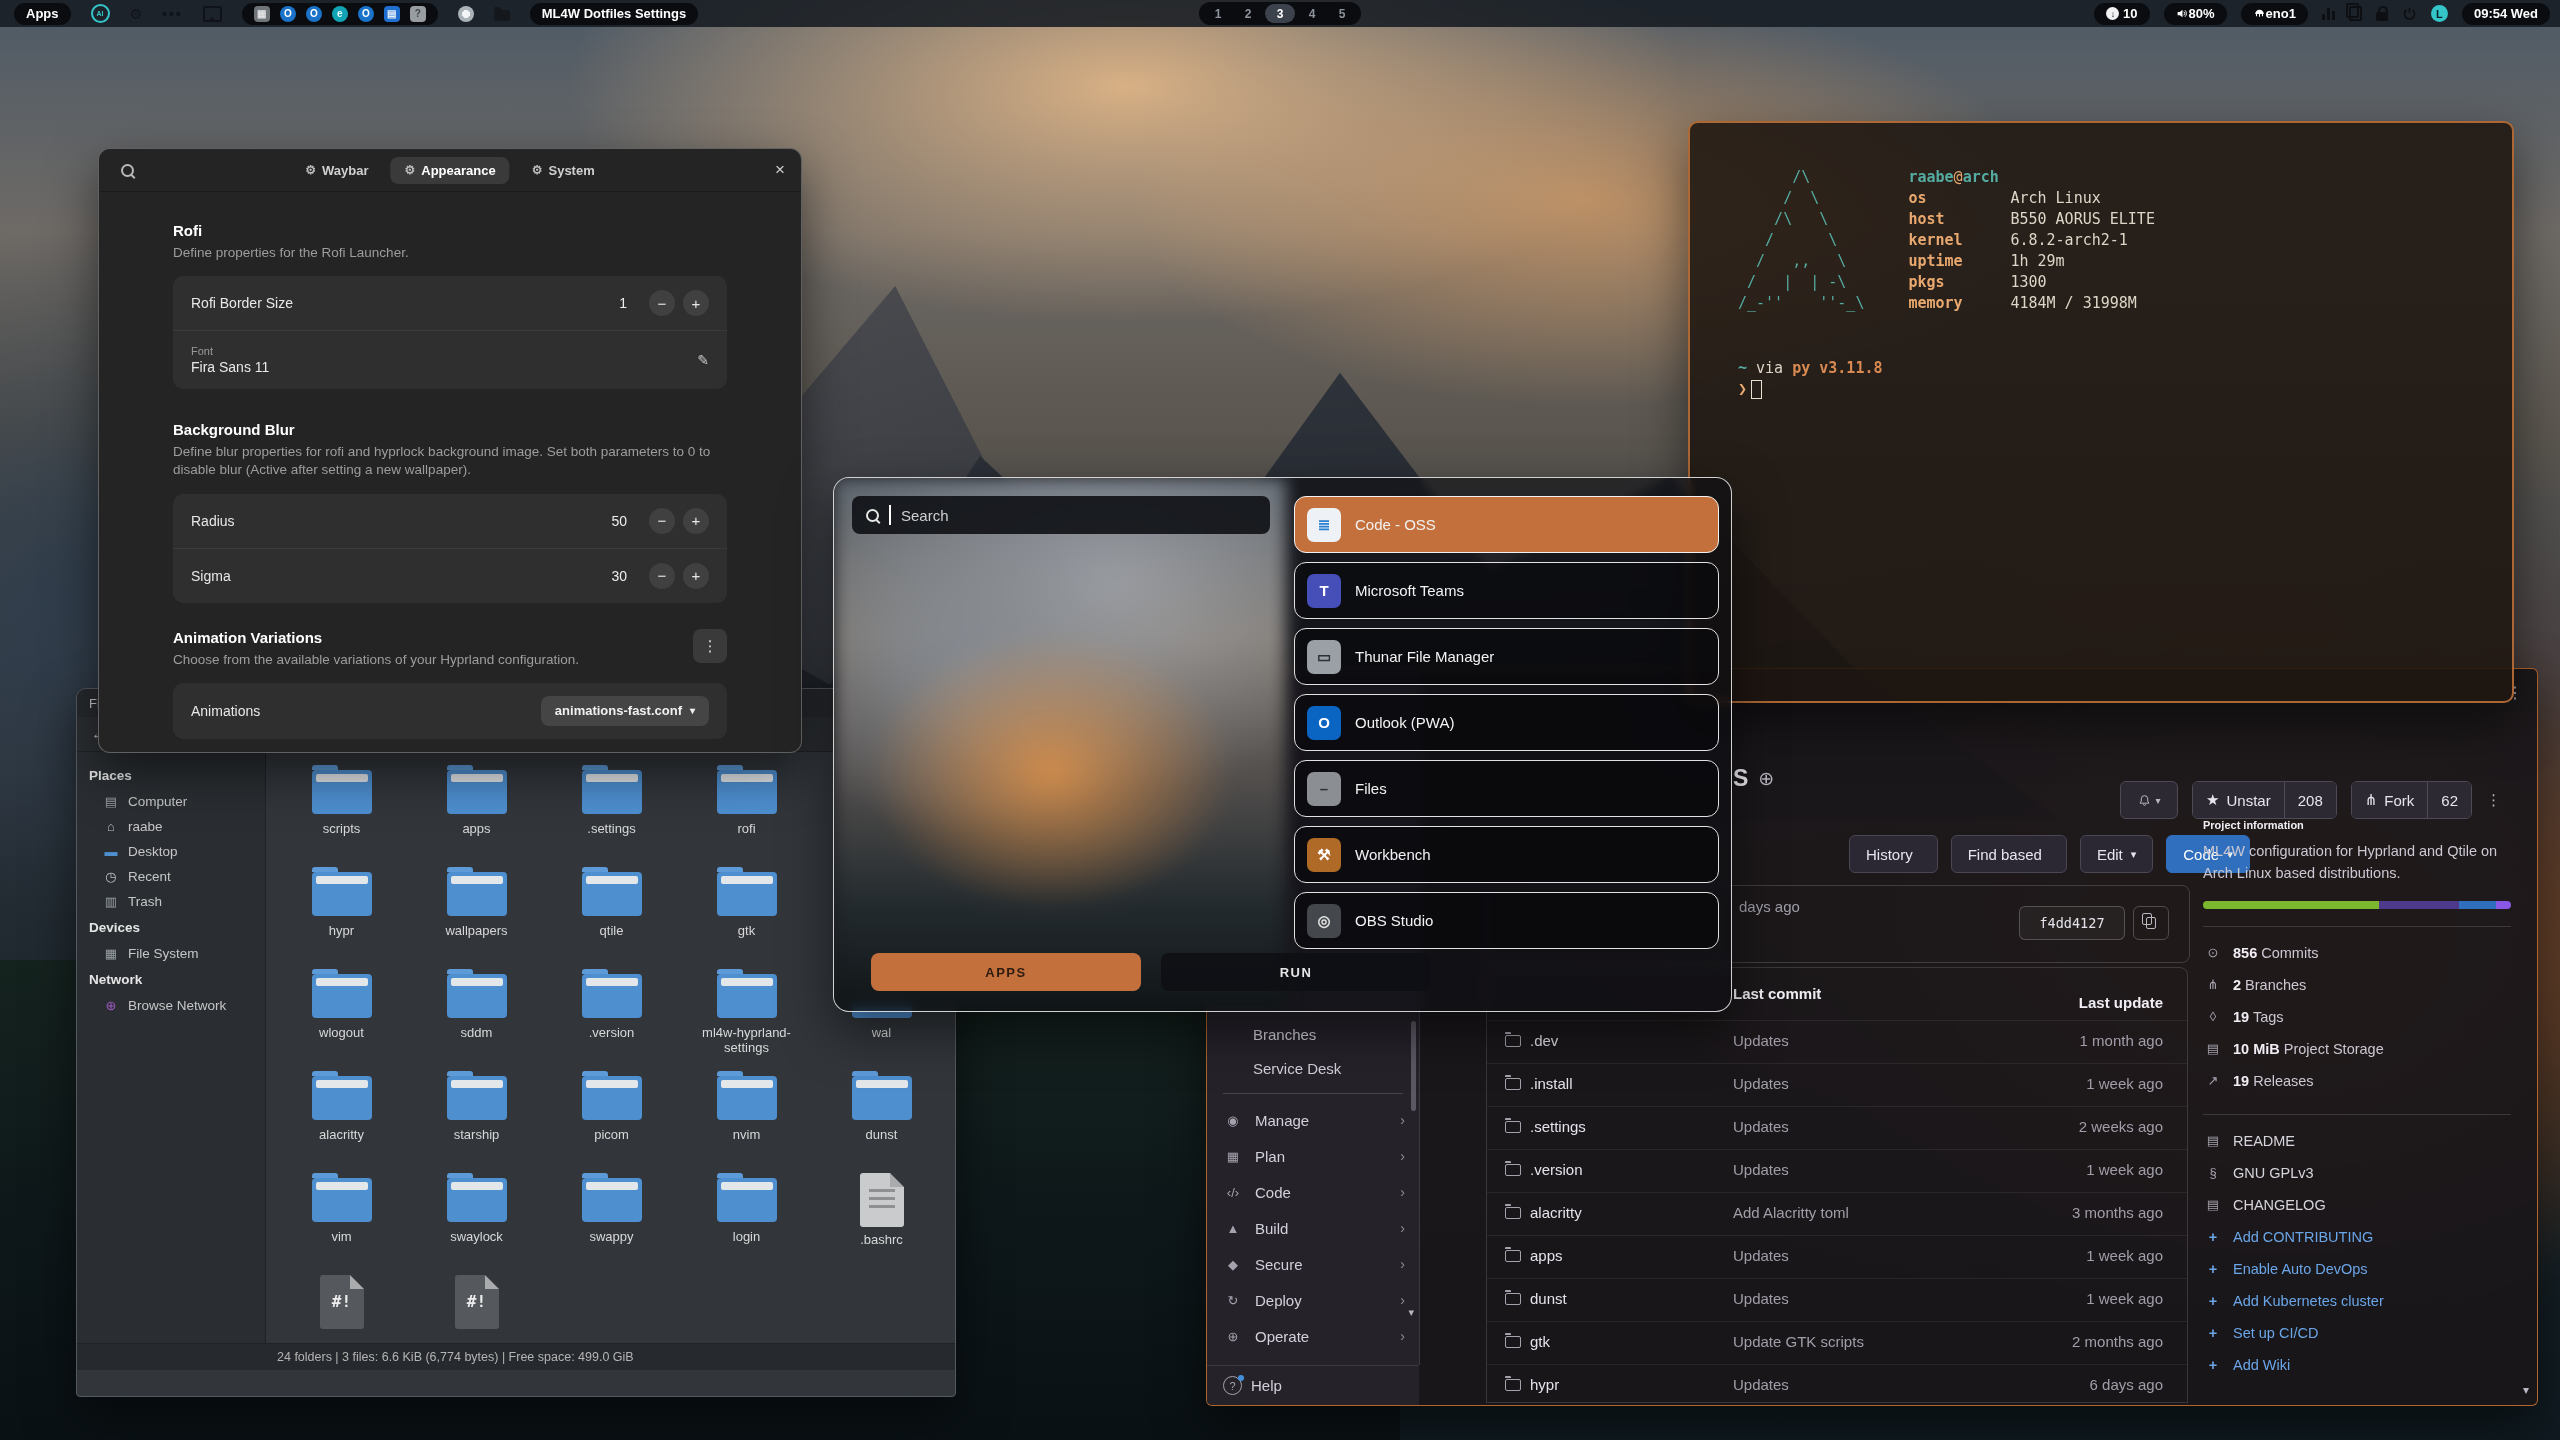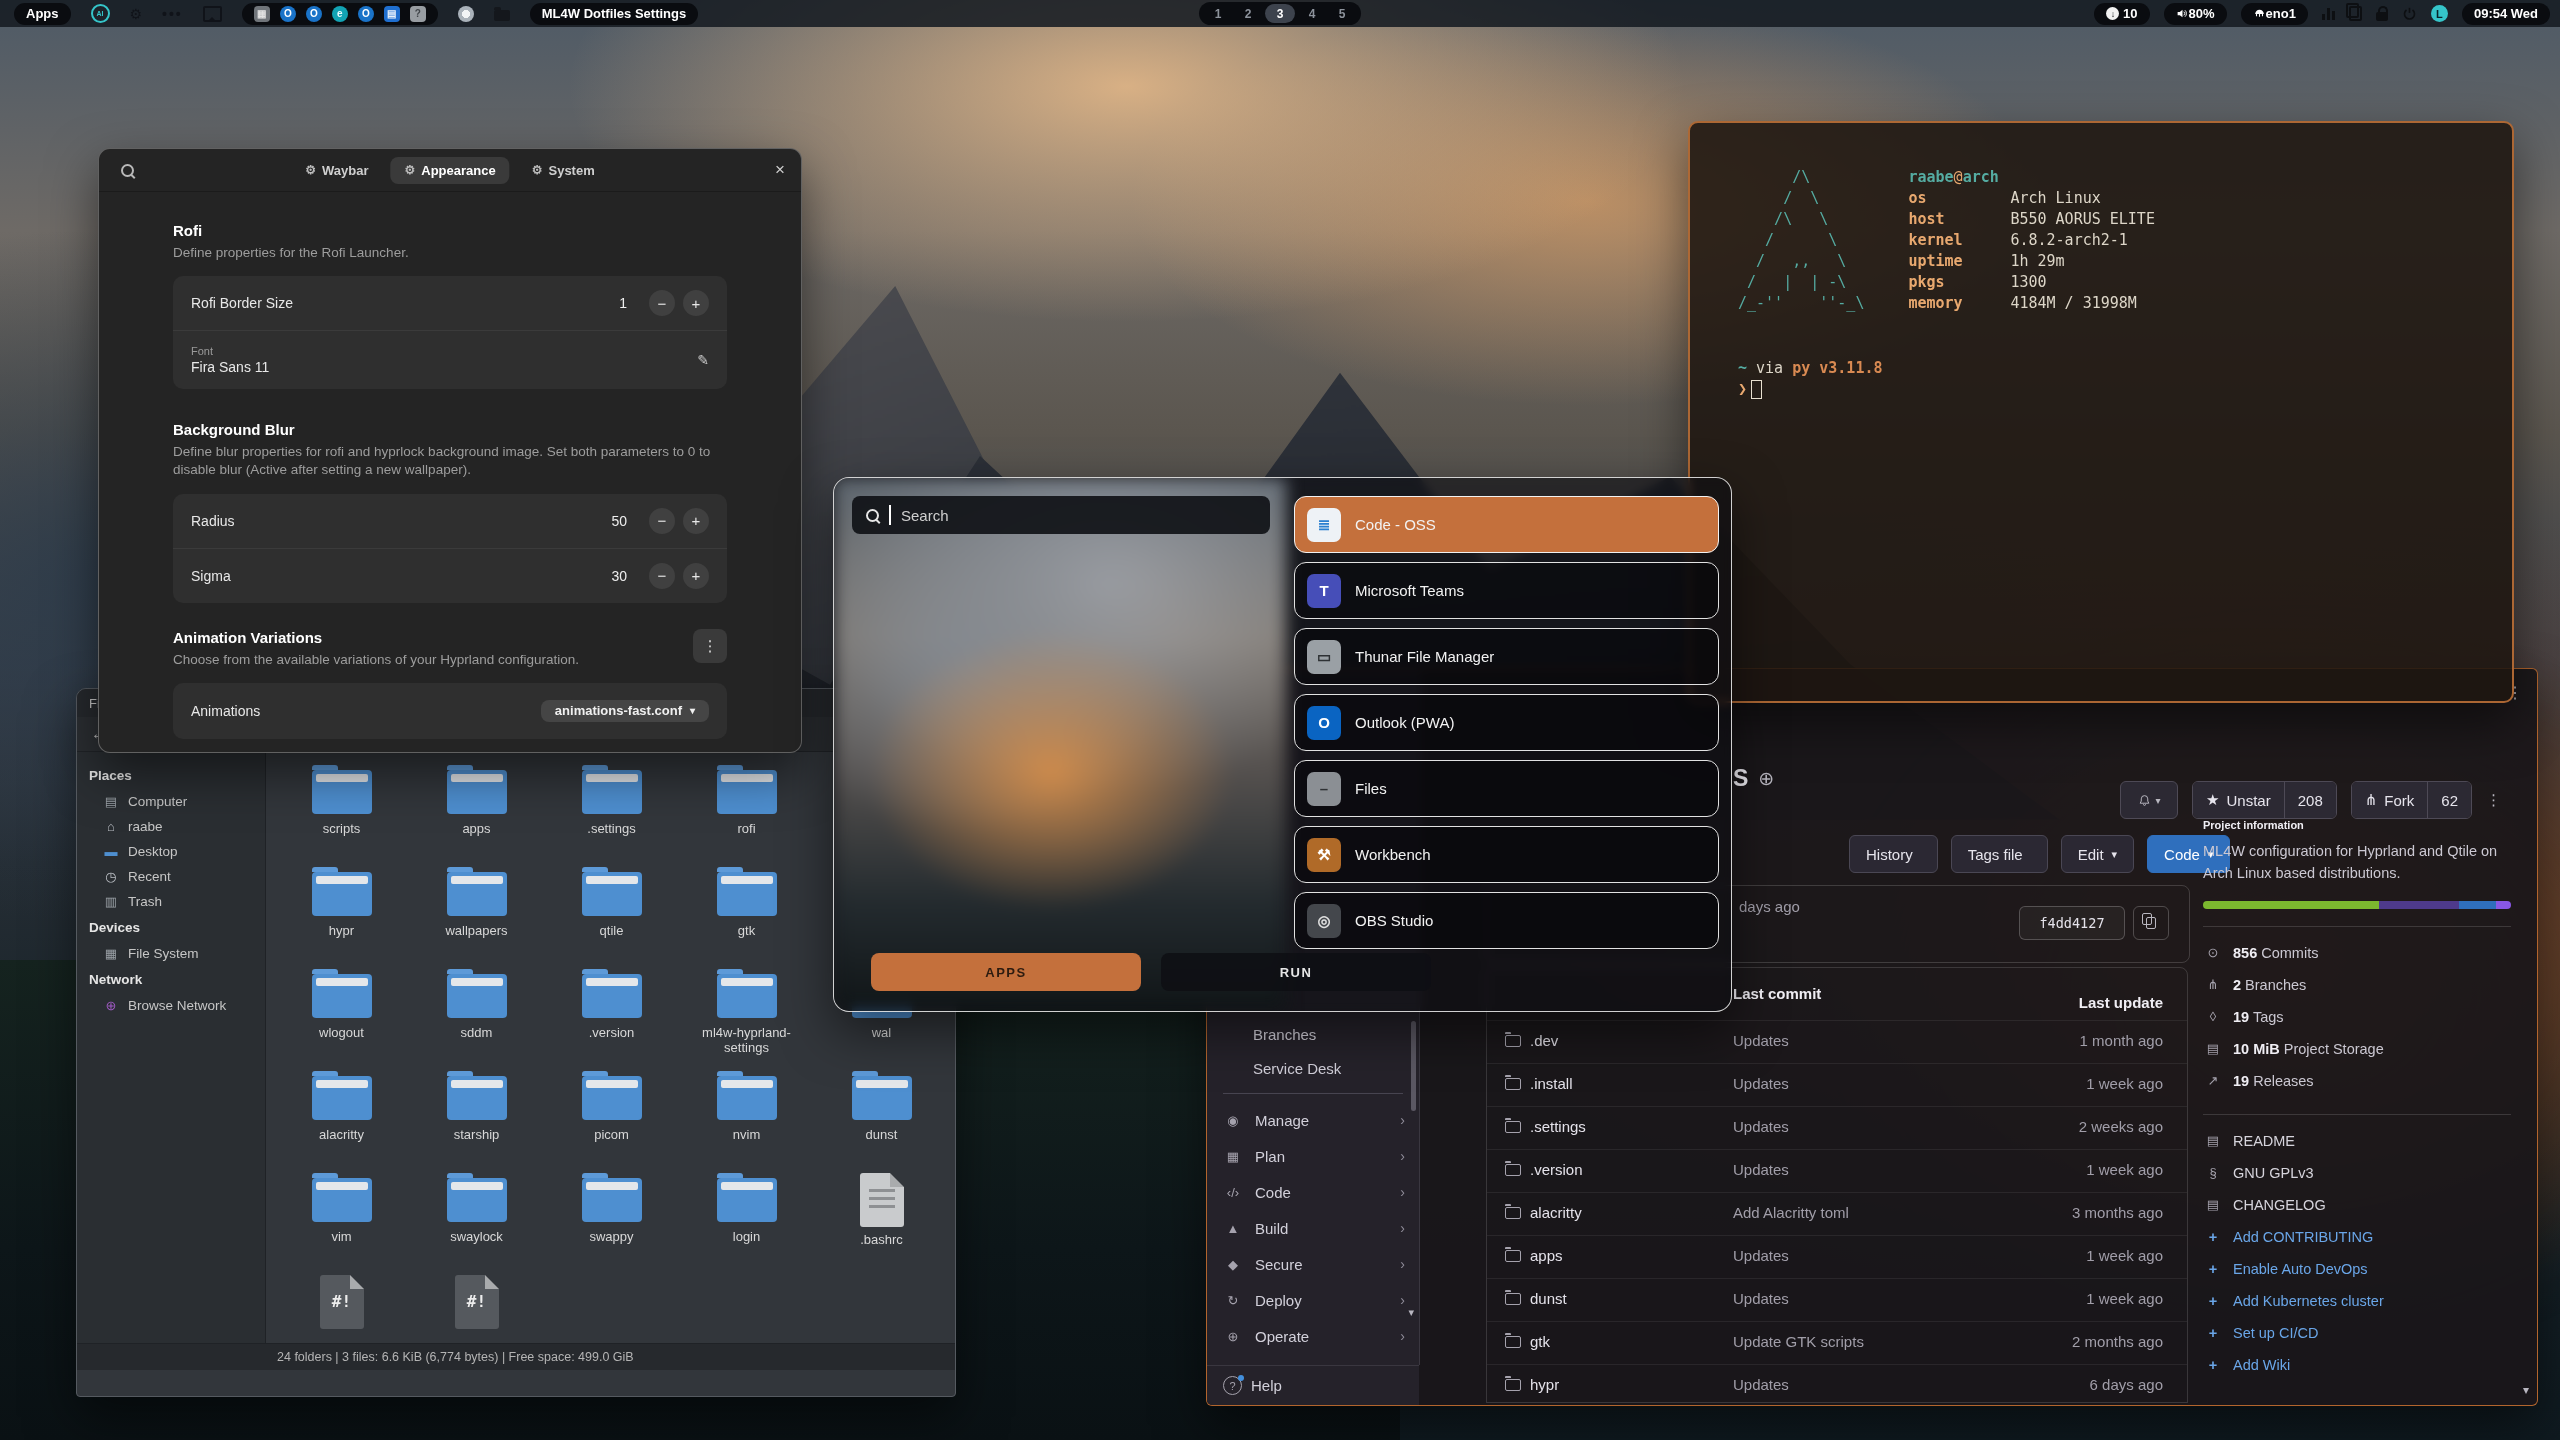--- a/index.html
+++ b/index.html
@@ -71,21 +71,21 @@
   .card{background:#2f2f2f;border-radius:10px;margin-top:14px;}
   .crow{display:flex;align-items:center;padding:0 18px;height:54px;font-size:14px;}
   .crow + .crow{border-top:1px solid rgba(255,255,255,.06);}
   .crow .lbl{flex:1;}
   .crow .val{margin-right:14px;color:#eee;}
   .cbtn{width:26px;height:26px;border-radius:50%;background:#404040;color:#e8e8e8;font-size:15px;display:flex;align-items:center;justify-content:center;margin-left:8px;}
   .font-row{height:58px;flex-direction:row;}
   .font-col{flex:1;display:flex;flex-direction:column;justify-content:center;gap:2px;}
   .font-col .mini{font-size:11px;color:#9a9a9a;}
   .kebab-btn{width:34px;height:34px;background:#3a3a3a;border-radius:8px;color:#ddd;font-size:15px;display:flex;align-items:center;justify-content:center;}
-  .drop-btn{background:#454545;border-radius:8px;height:22px;display:flex;align-items:center;gap:8px;padding:0 14px;font-size:13px;font-weight:bold;color:#f0f0f0;}
+  .drop-btn{background:#454545;border-radius:8px;height:30px;display:flex;align-items:center;gap:8px;padding:0 14px;font-size:13px;font-weight:bold;color:#f0f0f0;}
   .anim-head{display:flex;margin-top:26px;align-items:flex-start;}
 
   
   .terminal{left:1688px;top:121px;width:822px;height:578px;background:rgba(30,22,16,.88);
     border:2px solid rgba(198,118,58,.85);border-radius:10px;z-index:22;
     font-family:"DejaVu Sans Mono",monospace;font-size:15px;line-height:21px;color:#ddd6c8;padding:0;}
   .term-in{padding:44px 48px;}
   .fetch{display:flex;gap:44px;}
   .alogo{margin:0;color:#55aca2;font-family:"DejaVu Sans Mono",monospace;font-size:15px;line-height:21px;}
   .frow{display:flex;}
@@ -512,21 +512,21 @@
     </div>
 
     <div class="gl-buttons">
 
         <div class="gbtn">
           <span>History</span>
           <span class="ca"></span>
         </div>
 
         <div class="gbtn">
-          <span>Tags file</span>
+          <span>Find based</span>
           <span class="ca"></span>
         </div>
 
         <div class="gbtn">
           <span>Edit</span>
           <span class="ca">▾</span>
         </div>
 
         <div class="gbtn primary">
           <span>Code</span>

